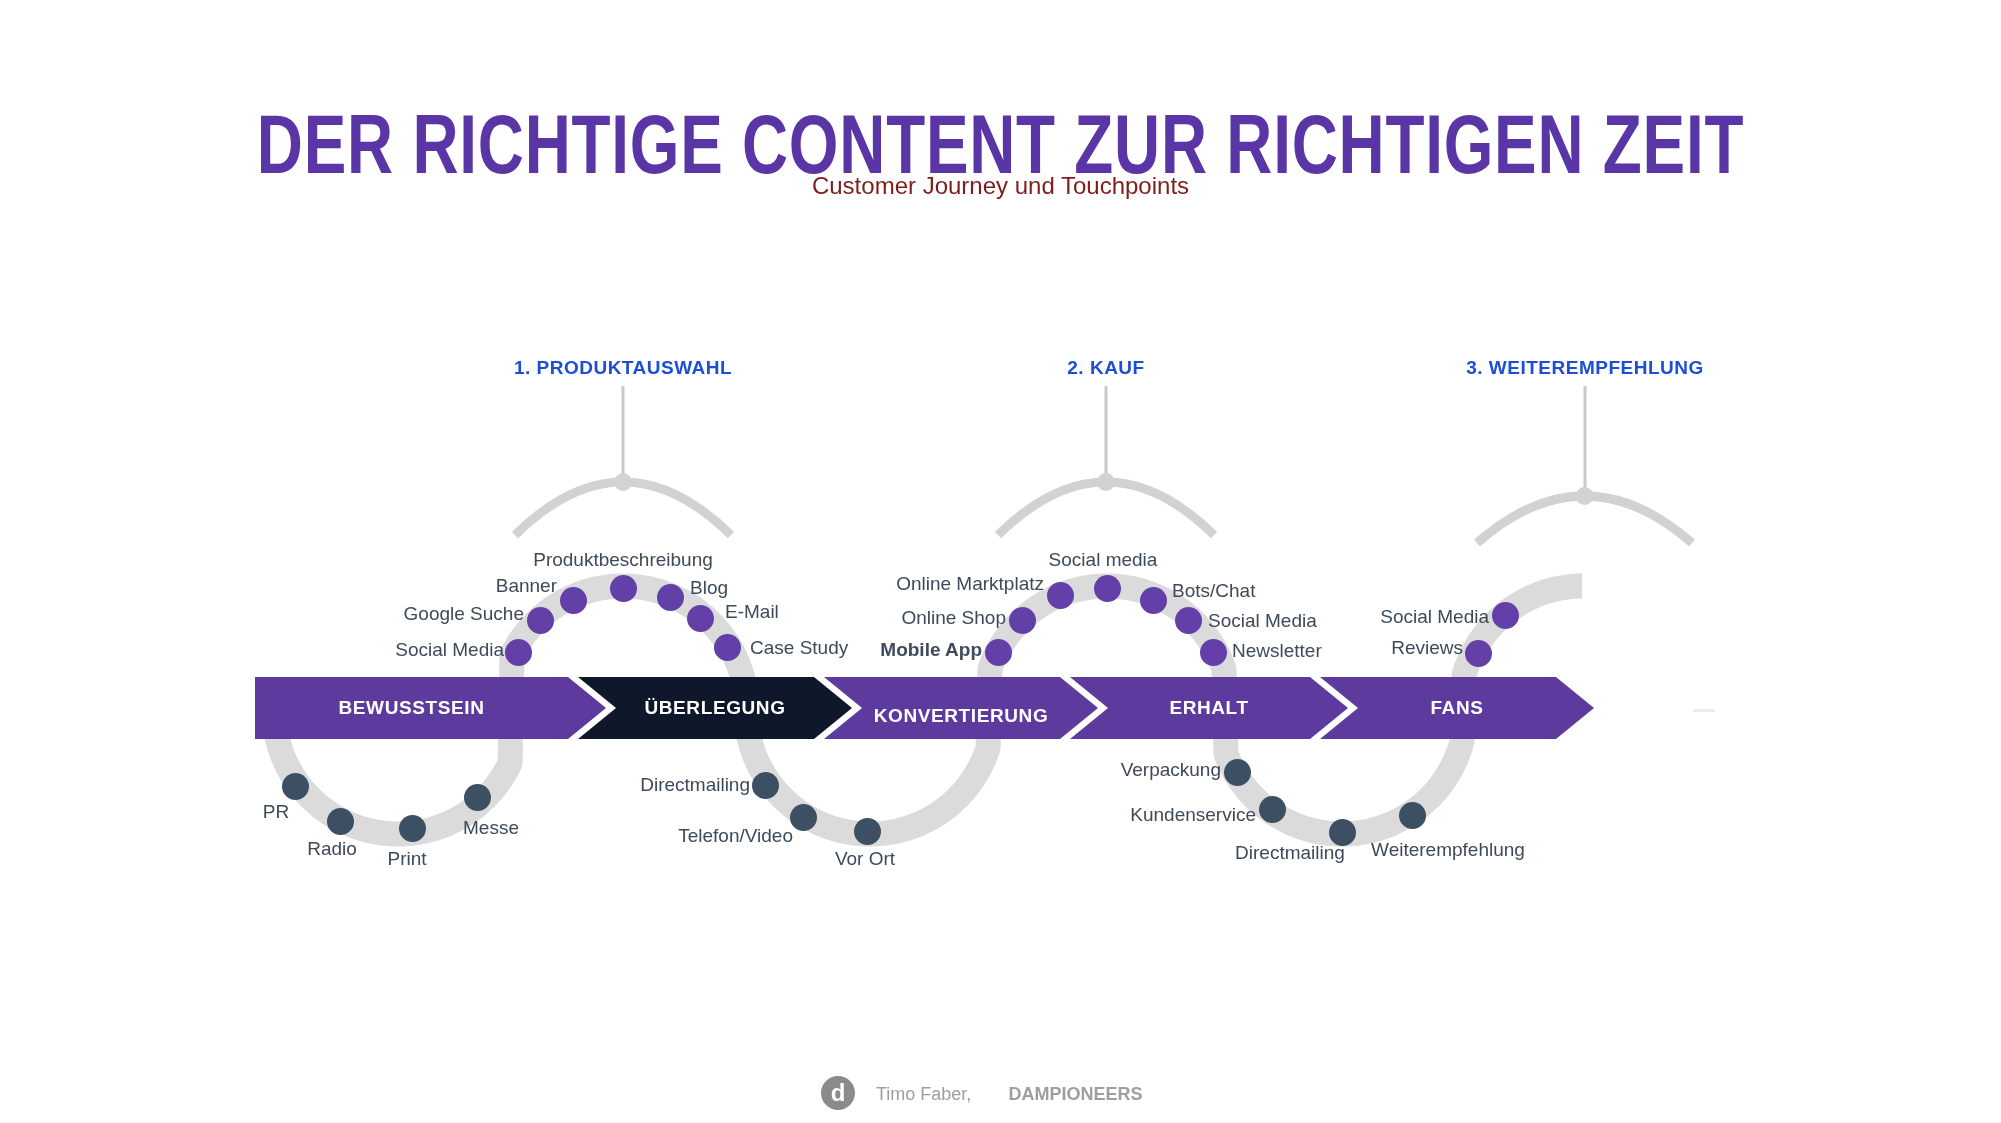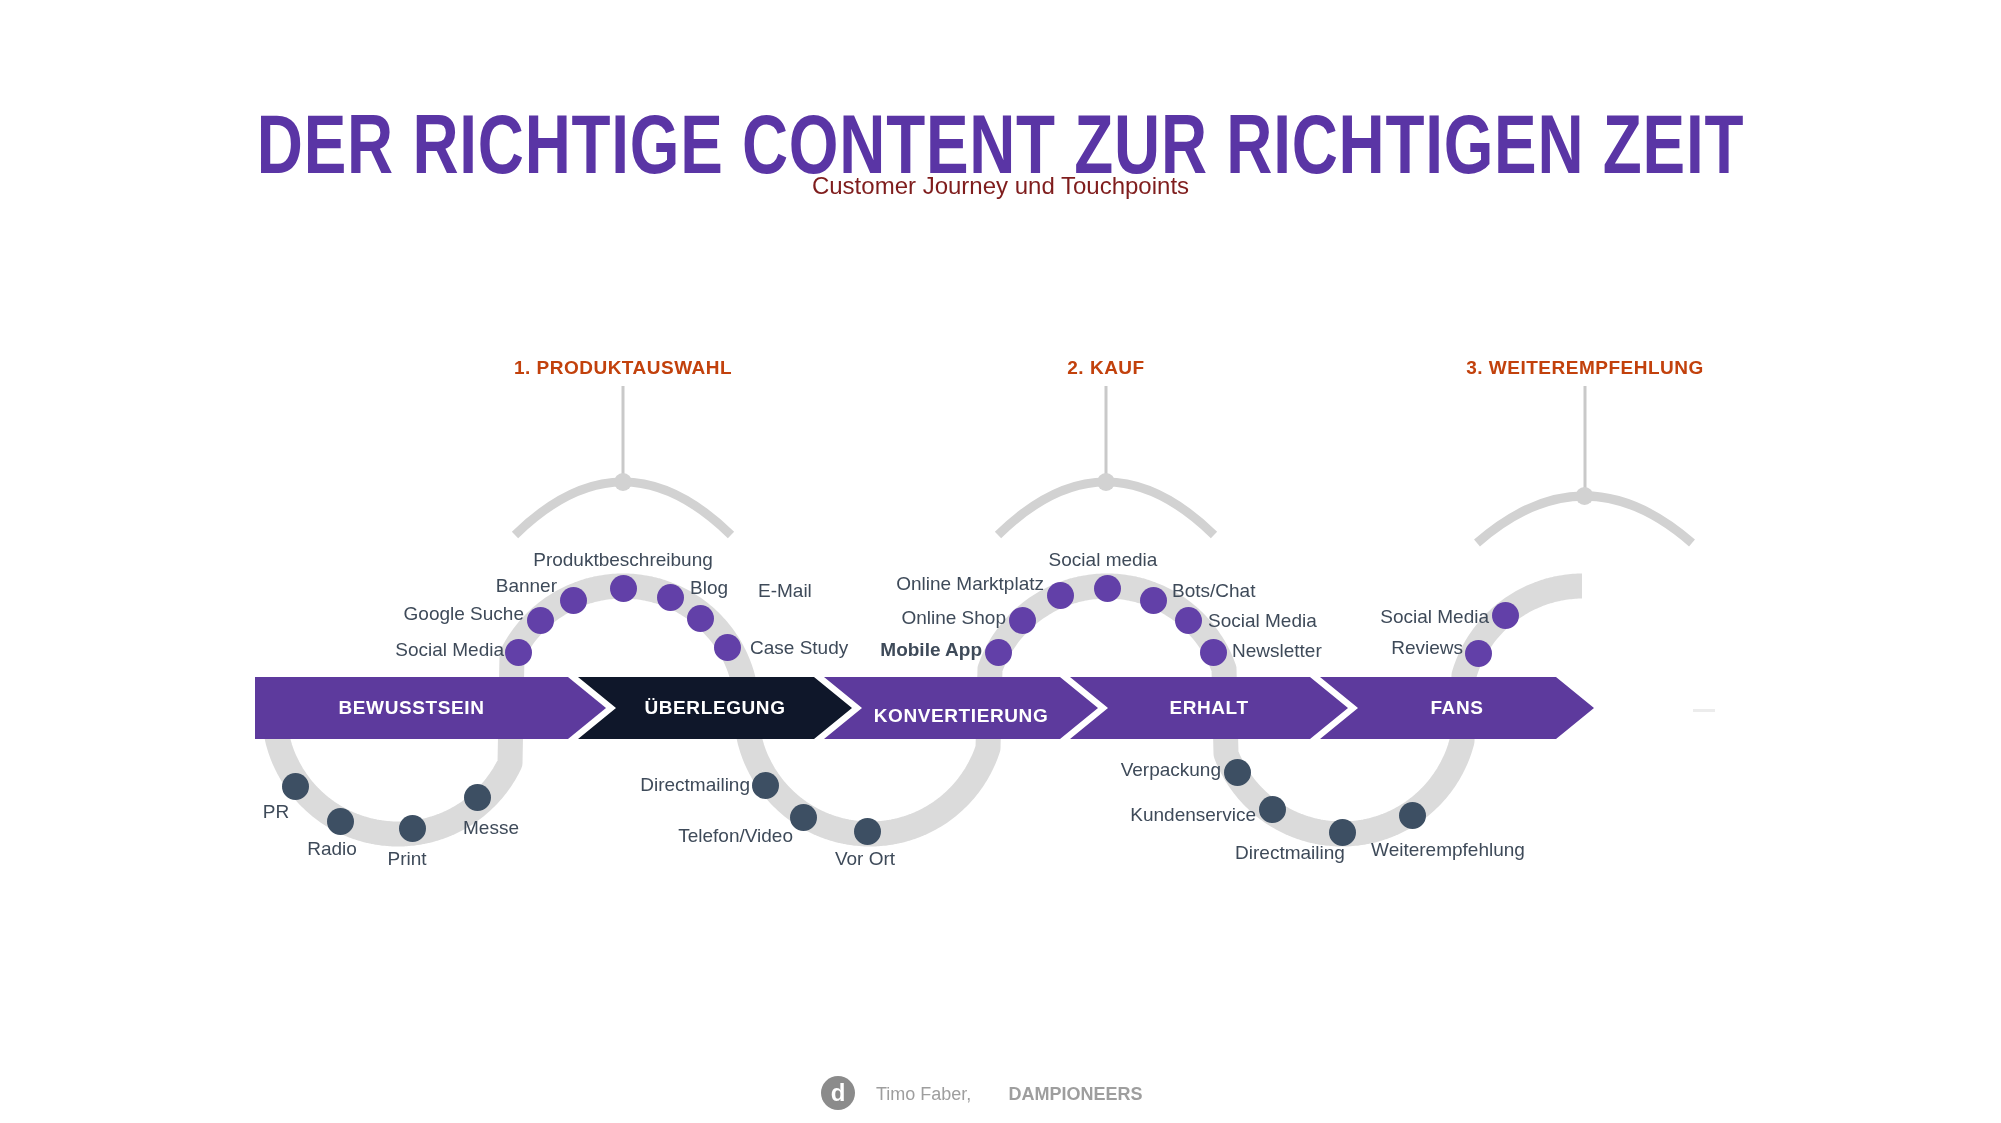--- a/index.html
+++ b/index.html
@@ -5,21 +5,21 @@
   html,body{margin:0;padding:0;background:#ffffff;}
   .canvas{position:relative;width:2001px;height:1123px;background:#ffffff;overflow:hidden;
           font-family:"Liberation Sans", sans-serif;}
   .title{position:absolute;left:0;top:96px;width:2001px;text-align:center;white-space:nowrap;
          font-size:84px;font-weight:bold;letter-spacing:1px;color:#5A35A5;
          transform:scaleX(0.76);transform-origin:50% 50%;}
   .subtitle{position:absolute;left:0;top:172px;width:2001px;text-align:center;
             font-size:24px;color:#7f1d1d;}
   #diagram-svg{position:absolute;left:0;top:0;}
   .milestone{position:absolute;transform:translate(-50%,-50%);white-space:nowrap;
-             font-size:19px;font-weight:bold;letter-spacing:0.5px;color:#c2410c;}
+             font-size:19px;font-weight:bold;letter-spacing:0.5px;color:#1d4ed8;}
   .chevron{position:absolute;height:62px;}
   .chevron .lbl{position:absolute;inset:0;display:flex;align-items:center;justify-content:center;
                 color:#ffffff;font-size:19px;font-weight:bold;letter-spacing:0.6px;white-space:nowrap;}
   .dot{position:absolute;width:27px;height:27px;border-radius:50%;}
   .tp-label{position:absolute;white-space:nowrap;font-size:19px;color:#3E4A59;}
   .footer{position:absolute;left:0;top:1072px;width:2001px;height:44px;}
   .footer-logo{position:absolute;left:821px;top:4px;width:34px;height:34px;border-radius:50%;
                background:#8B8B8B;color:#ffffff;display:flex;align-items:center;justify-content:center;
                font-size:24px;font-weight:bold;}
   .footer-text{position:absolute;left:876px;top:0;height:44px;display:flex;align-items:center;
@@ -74,21 +74,21 @@
       <div class="tp-label" style="left: 504px; top: 650px; transform: translate(-100%, -50%);">Social Media</div>
       <div class="dot" style="left: 526.5px; top: 606.5px; background: rgb(98, 64, 168);"></div>
       <div class="tp-label" style="left: 524px; top: 614px; transform: translate(-100%, -50%);">Google Suche</div>
       <div class="dot" style="left: 559.5px; top: 586.5px; background: rgb(98, 64, 168);"></div>
       <div class="tp-label" style="left: 557px; top: 586px; transform: translate(-100%, -50%);">Banner</div>
       <div class="dot" style="left: 609.5px; top: 574.5px; background: rgb(98, 64, 168);"></div>
       <div class="tp-label" style="left: 623px; top: 560px; transform: translate(-50%, -50%);">Produktbeschreibung</div>
       <div class="dot" style="left: 656.5px; top: 583.5px; background: rgb(98, 64, 168);"></div>
       <div class="tp-label" style="left: 690px; top: 588px; transform: translate(0px, -50%);">Blog</div>
       <div class="dot" style="left: 686.5px; top: 604.5px; background: rgb(98, 64, 168);"></div>
-      <div class="tp-label" style="left: 725px; top: 591px; transform: translate(0px, -50%); margin-left: 33px;">E-Mail</div>
+      <div class="tp-label" style="left: 725px; top: 612px; transform: translate(0px, -50%);">E-Mail</div>
       <div class="dot" style="left: 713.5px; top: 633.5px; background: rgb(98, 64, 168);"></div>
       <div class="tp-label" style="left: 750px; top: 648px; transform: translate(0px, -50%);">Case Study</div>
       <div class="dot" style="left: 281.5px; top: 772.5px; background: rgb(61, 79, 99);"></div>
       <div class="tp-label" style="left: 276px; top: 812px; transform: translate(-50%, -50%);">PR</div>
       <div class="dot" style="left: 326.5px; top: 807.5px; background: rgb(61, 79, 99);"></div>
       <div class="tp-label" style="left: 332px; top: 849px; transform: translate(-50%, -50%);">Radio</div>
       <div class="dot" style="left: 398.5px; top: 814.5px; background: rgb(61, 79, 99);"></div>
       <div class="tp-label" style="left: 407px; top: 859px; transform: translate(-50%, -50%);">Print</div>
       <div class="dot" style="left: 463.5px; top: 783.5px; background: rgb(61, 79, 99);"></div>
       <div class="tp-label" style="left: 491px; top: 828px; transform: translate(-50%, -50%);">Messe</div>

